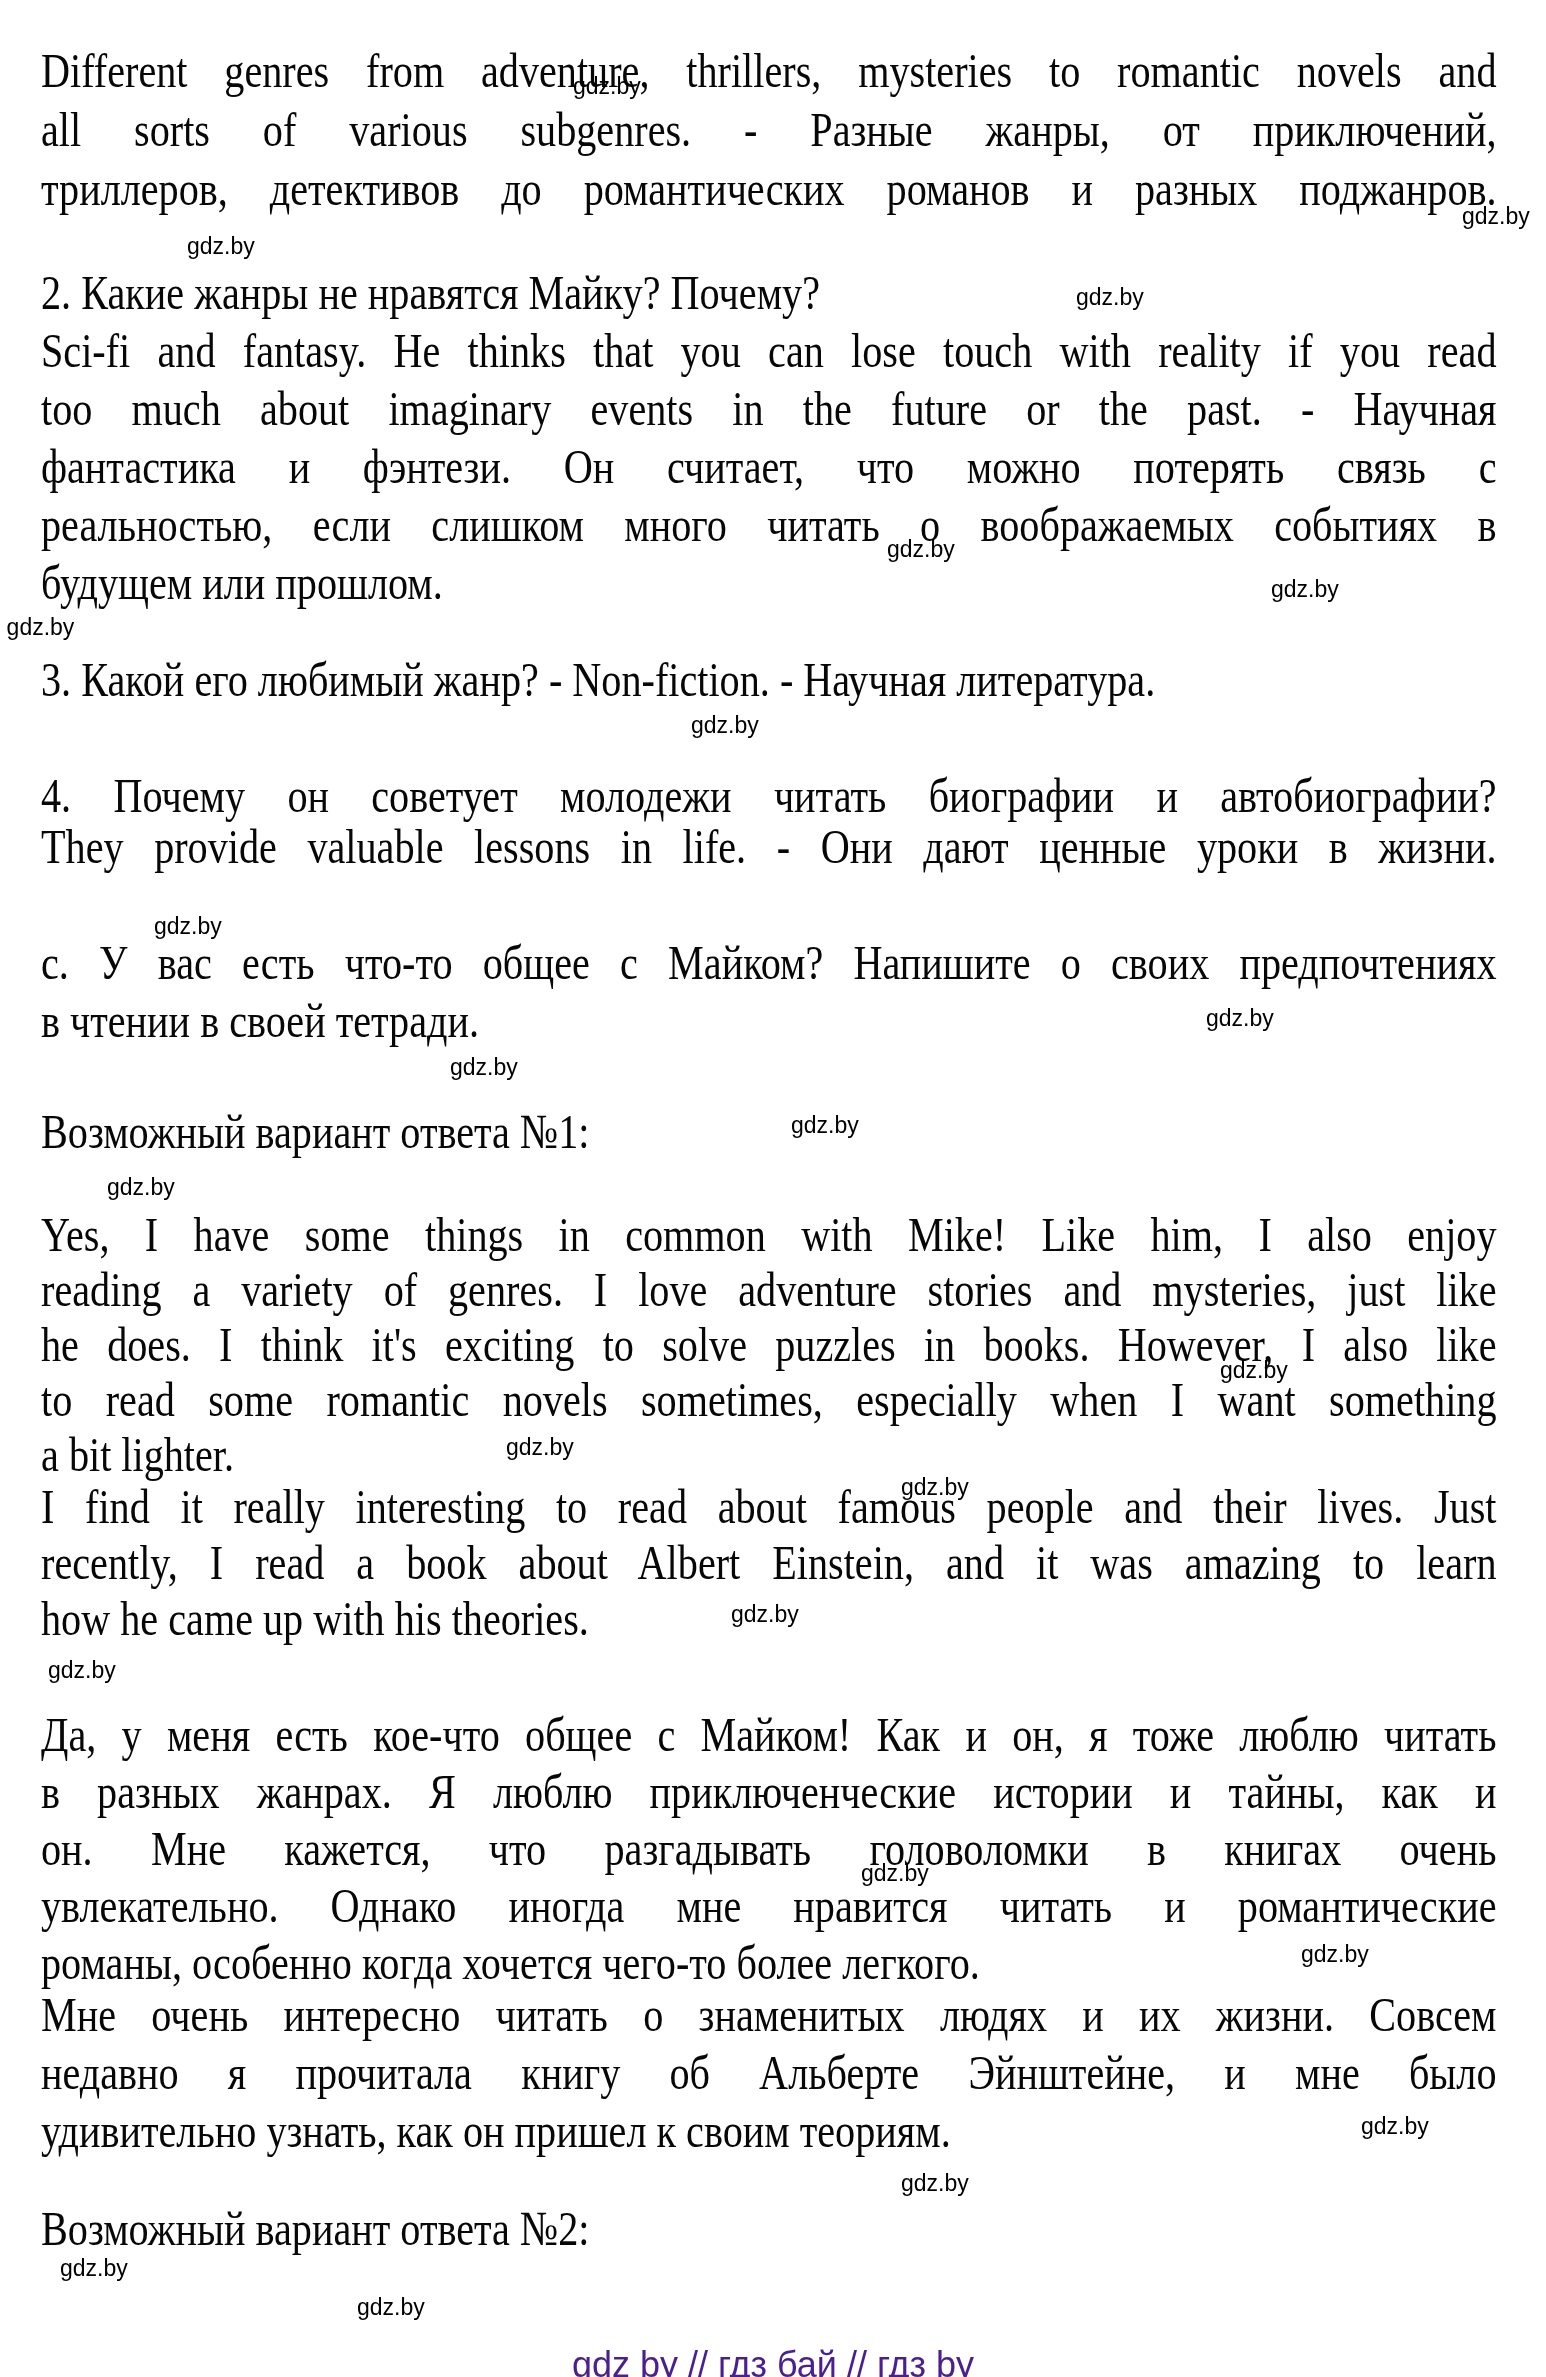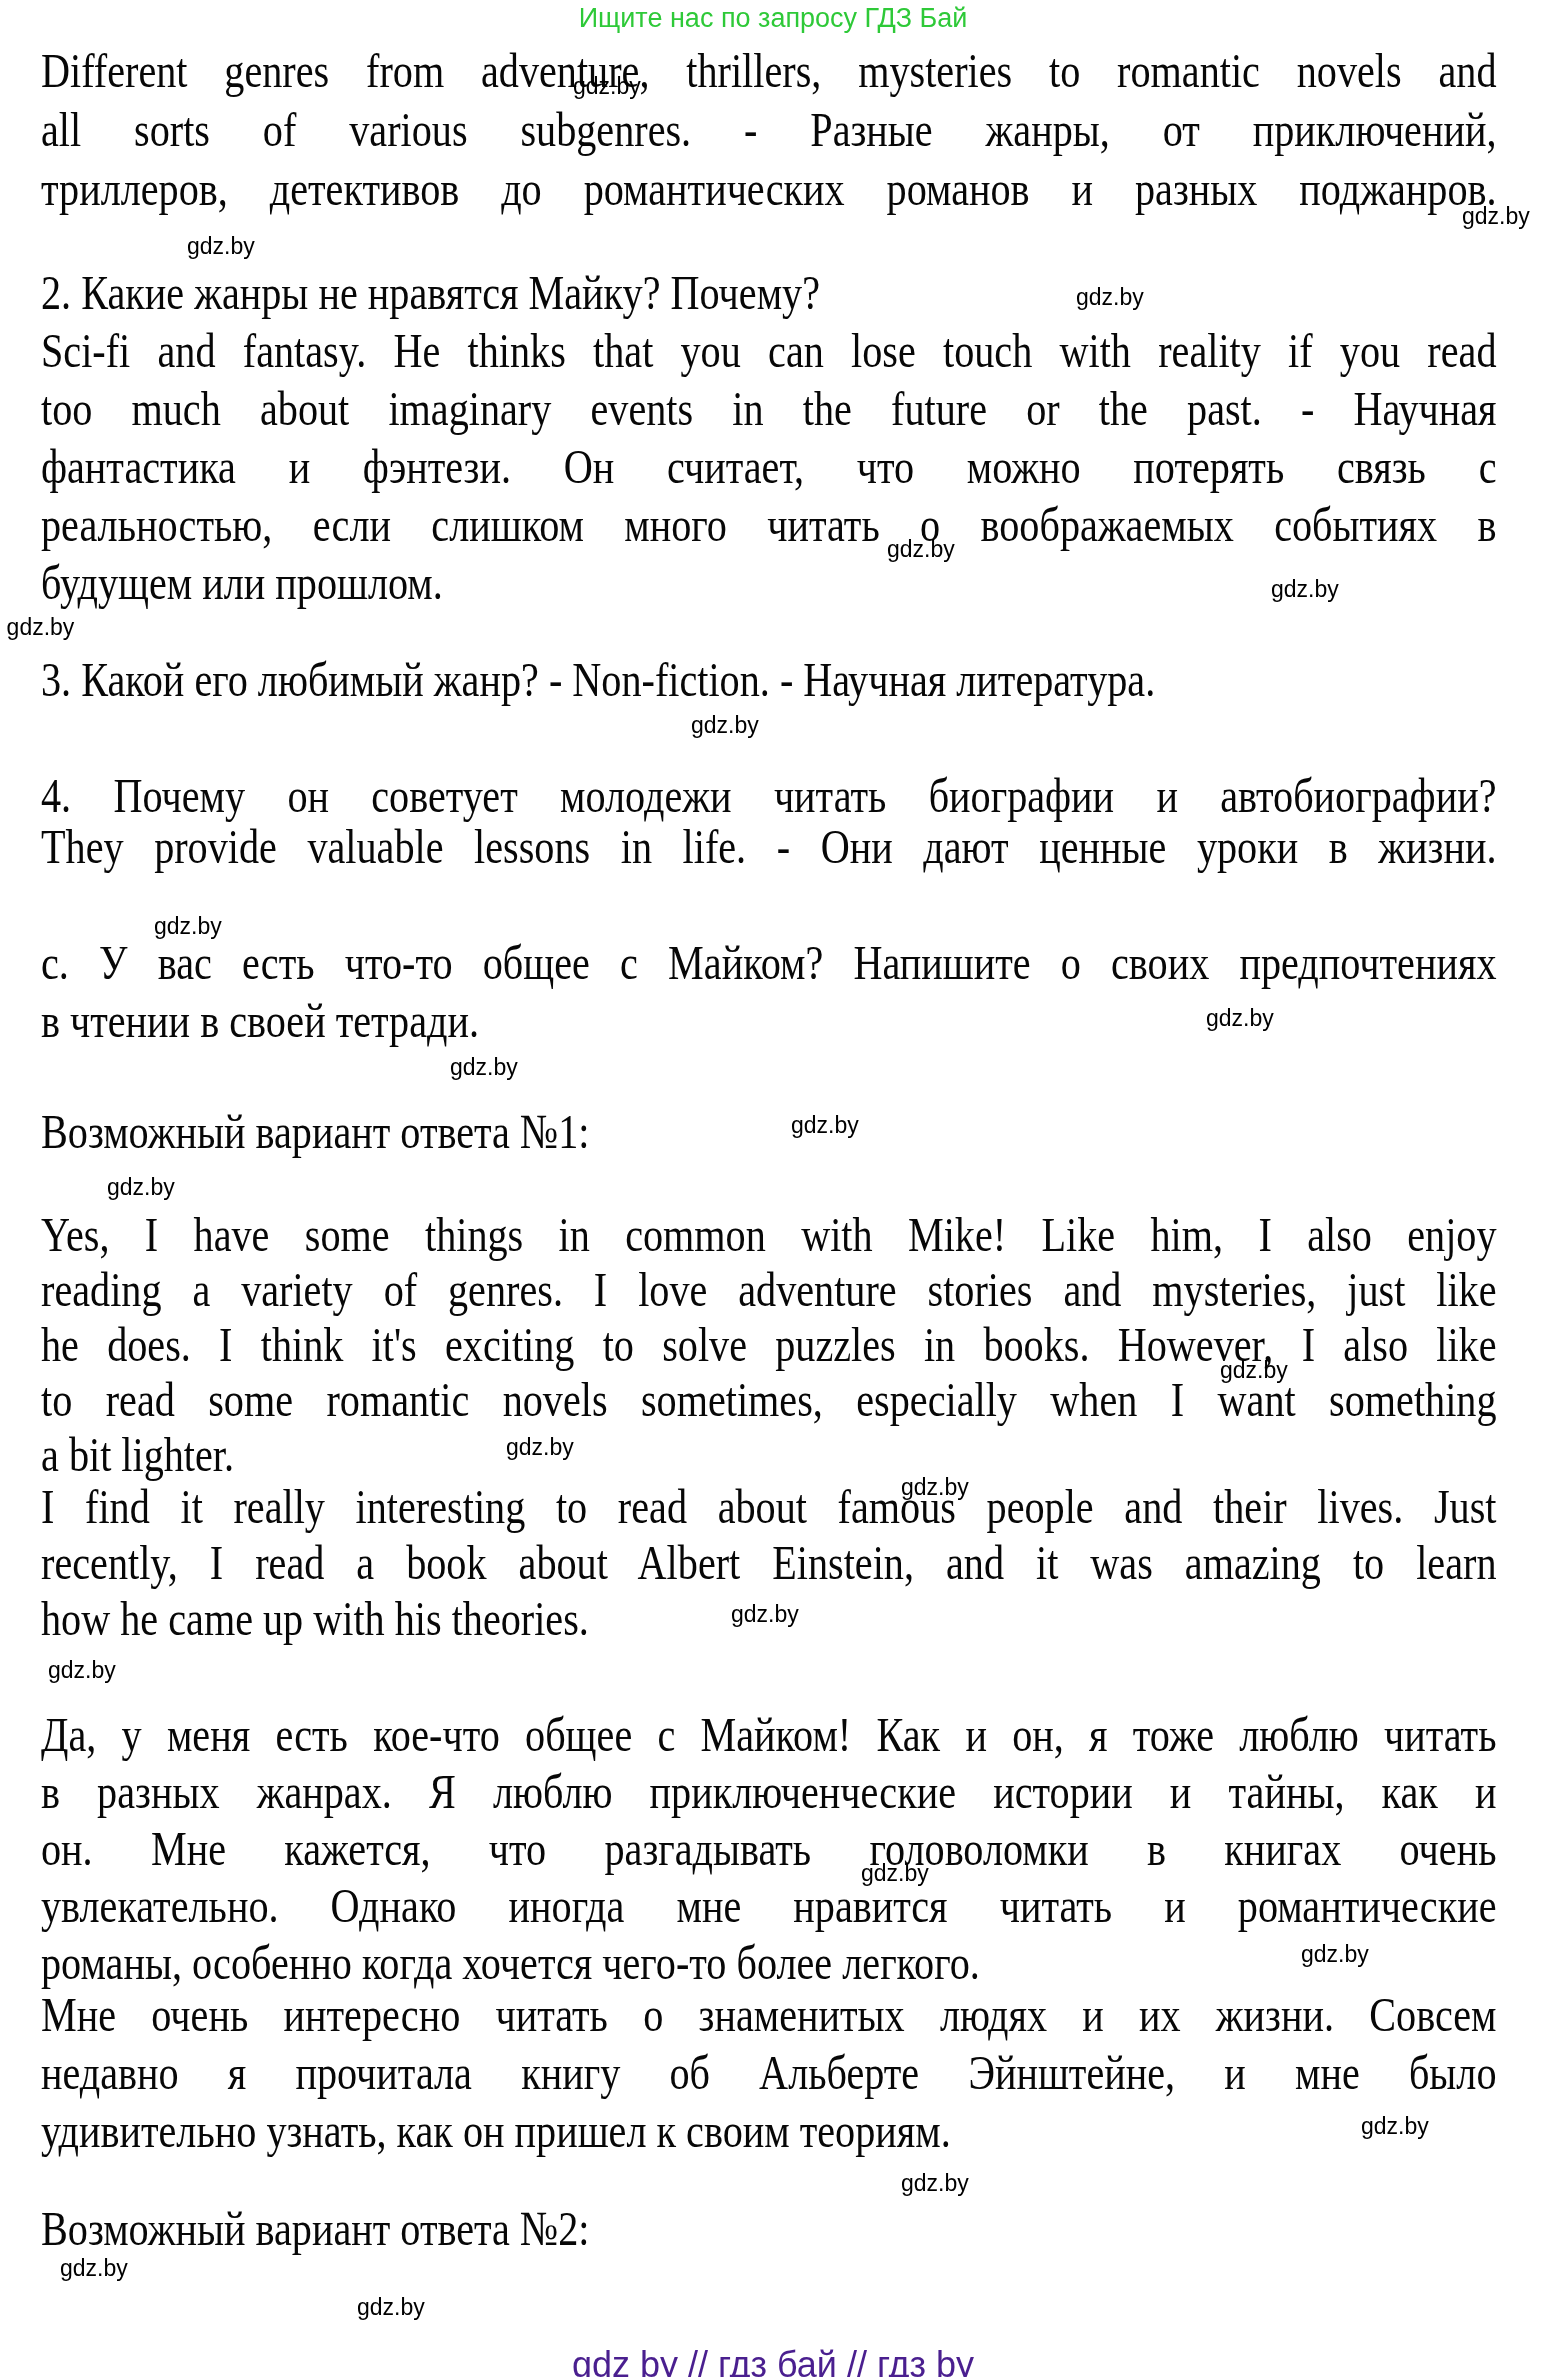--- a/index.html
+++ b/index.html
@@ -26,21 +26,20 @@
   .footer{
     position:absolute;top:2344px;left:0;width:100%;text-align:center;
     font-family:"Liberation Sans",sans-serif;font-size:36px;color:#4a1f8f;
   }
 </style>
 </head>
 <body>
 
 <div class="page">
 
-  <div class="promo">Ищите нас по запросу ГДЗ Бай</div>
 
   <div class="block fill" style="top:41px;line-height:59px">
       <div class="line">Different genres from adventure, thrillers, mysteries to romantic novels and</div>
       <div class="line">all sorts of various subgenres. - Разные жанры, от приключений,</div>
       <div class="line">триллеров, детективов до романтических романов и разных поджанров.</div>
     </div>
 
   <div class="heading" style="top:264px">2. Какие жанры не нравятся Майку? Почему?</div>
 
   <div class="block" style="top:322px;line-height:58px">

